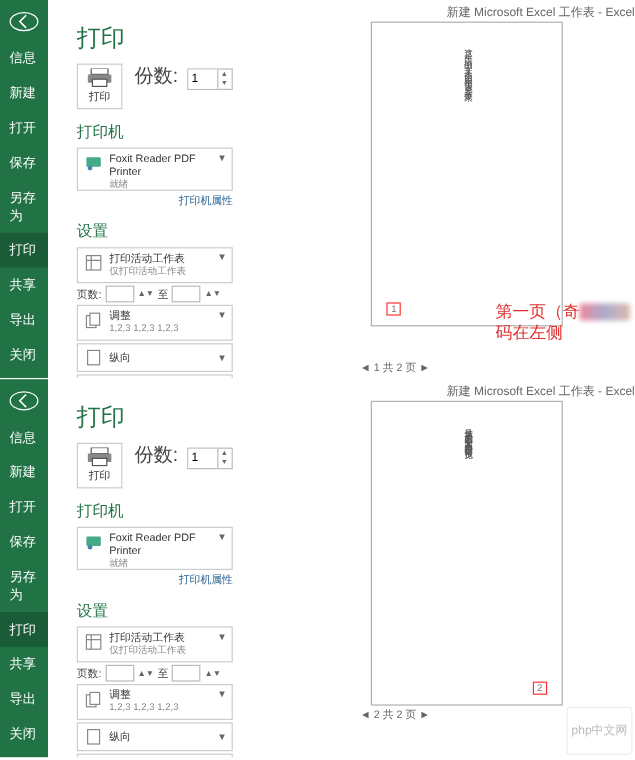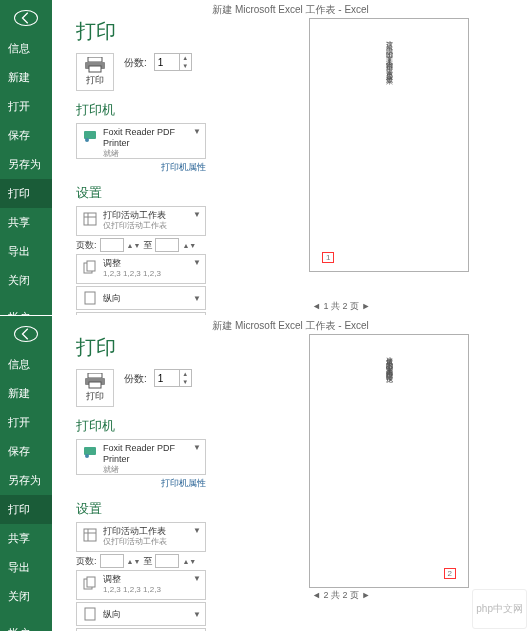--- a/index.html
+++ b/index.html
@@ -1,31 +1,31 @@
 <!DOCTYPE html>
 <html><head>
   <meta charset="utf-8">
   <style>
     * { margin: 0; padding: 0; box-sizing: border-box; }
     body { font-family: "Microsoft YaHei", sans-serif; font-size: 11px; background: #fff; width: 529px; }
     .instance { position: relative; height: 316px; display: flex; border-bottom: 1px solid #fff; }
     .back-circle { width: 24px; height: 24px; border: 1px solid #fff; border-radius: 50%; display: flex; align-items: center; justify-content: center; margin: 6px auto 8px; cursor: pointer; }
     .back-circle svg { width: 14px; height: 14px; }
-    .sidebar { width: 52px; background: #217346; color: #fff; display: flex; flex-direction: column; padding-top: 4px; }
+    .sidebar { width: 40px; background: #217346; color: #fff; display: flex; flex-direction: column; padding-top: 4px; }
     .nav-item { padding: 7px 8px; font-size: 11px; cursor: pointer; }
     .nav-item.active { background: #1a5c38; }
     .nav-sep { height: 1px; background: rgba(255,255,255,0.3); margin: 4px 6px; }
     .main { flex: 1; position: relative; background: #fff; overflow: hidden; }
-    .app-title { font-size: 10px; color: #666; text-align: center; padding: 3px 0 2px; }
+    .app-title { font-size: 10px; color: #666; text-align: right; padding: 3px 0 2px; }
     .print-panel { position: absolute; left: 24px; top: 18px; width: 130px; }
     .print-title { font-size: 20px; color: #217346; font-weight: normal; margin-bottom: 8px; }
     .print-row { display: flex; align-items: flex-start; gap: 10px; }
     .print-btn { width: 38px; height: 38px; border: 1px solid #ccc; display: flex; flex-direction: column; align-items: center; justify-content: center; gap: 1px; cursor: pointer; }
     .print-btn-label { font-size: 9px; color: #333; }
-    .copies-label { font-size: 10px; color: #444; }
+    .copies-label { font-size: 16px; color: #444; }
     .copies-box { display: inline-flex; align-items: center; border: 1px solid #bbb; margin-left: 4px; }
     .copies-input { width: 24px; height: 16px; border: none; outline: none; font-size: 10px; padding: 0 3px; }
     .spinner { display: flex; flex-direction: column; }
     .spin { width: 12px; height: 8px; border-left: 1px solid #bbb; display: flex; align-items: center; justify-content: center; font-size: 6px; color: #666; cursor: pointer; }
     .section-title { font-size: 13px; color: #217346; margin: 10px 0 4px; }
     .dropdown { border: 1px solid #ccc; background: #fff; display: flex; align-items: center; padding: 0 4px; margin-bottom: 2px; min-height: 24px; gap: 4px; cursor: pointer; }
     .dropdown.tall { min-height: 30px; align-items: flex-start; padding-top: 3px; }
     .dd-icon { width: 18px; height: 18px; flex-shrink: 0; display: flex; align-items: center; justify-content: center; }
     .dd-text { flex: 1; font-size: 9px; color: #333; line-height: 1.2; overflow: hidden; }
     .dd-sub { font-size: 8px; color: #888; }
@@ -156,20 +156,24 @@
         
         
         
       </div>
 
     </div>
     <div class="preview">
       <div class="preview-content-v">这是一段示例中文文本内容用于预览显示效果</div>
       <div class="page-num left">1</div>
     </div>
+    <div class="annotation" style="top:248px;">
+      <span>第一页（奇</span><span class="blur"></span><br>
+      <span>码在左侧</span>
+    </div>
     <div class="nav-footer" style="position:absolute; left:260px; bottom:2px;">◄ 1 共 2 页 ►</div>
   </div>
 </div>
 
 <div class="instance">
   <div class="sidebar">
     <div class="back-circle">
       <svg viewBox="0 0 16 16">
           <path d="M10 2 L4 8 L10 14" stroke="#fff" stroke-width="1.5" fill="none"></path>
         </svg>

